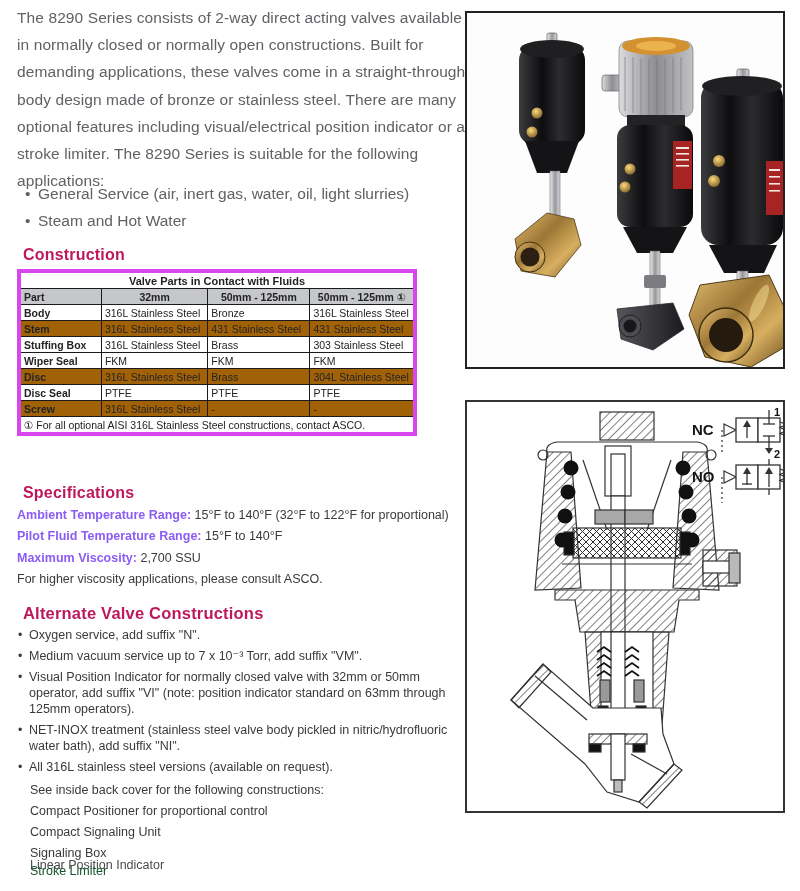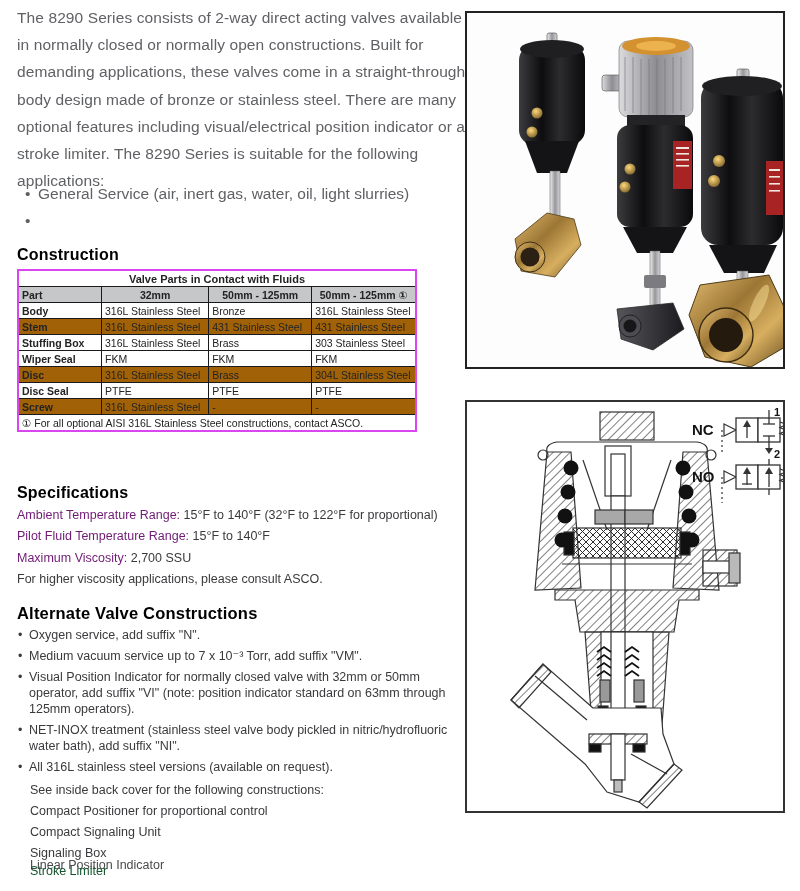--- a/index.html
+++ b/index.html
@@ -4,38 +4,38 @@
 <style>
   html,body{margin:0;padding:0;background:#fff;}
   .page{position:relative;width:800px;height:891px;background:#fff;overflow:hidden;
         font-family:"Liberation Sans","DejaVu Sans",sans-serif;padding-left:36px;}
   
   .intro{position:absolute;left:17px;top:4px;width:452px;font-size:15.5px;line-height:27.2px;
          color:#606165;letter-spacing:.1px;}
   .intro-bullets{position:absolute;left:25px;top:180px;width:440px;color:#606165;font-size:15.5px;}
   .intro-bullet{display:flex;line-height:27px;}
   .intro-bullet .dot{width:13px;color:#606165;}
-  h2.sec{position:absolute;left:17px;margin:0;color:#000000;font-weight:bold;letter-spacing:.2px;}
+  h2.sec{position:absolute;left:23px;margin:0;color:#be185d;font-weight:bold;letter-spacing:.2px;}
   #h-construction{top:246px;font-size:16px;}
   #h-specs{top:484px;font-size:16px;}
   #h-alt{top:604px;font-size:16.5px;}
   
   table.ctab{position:absolute;left:17px;top:269px;width:400px;border-collapse:collapse;
-             border:2px solid #d946ef;font-size:10.5px;color:#232325;}
+             border:4px solid #d946ef;font-size:10.5px;color:#232325;}
   table.ctab td,table.ctab th{border:1px solid #1a1a1c;padding:1px 3px;height:13px;white-space:nowrap;}
   table.ctab .title{font-weight:bold;text-align:center;font-size:11px;background:#fff;}
   table.ctab .hdr{background:#c6c7c9;font-weight:bold;}
   table.ctab th.part{text-align:left;width:87px;font-weight:bold;}
   table.ctab td.v{text-align:left;font-weight:400;}
   table.ctab tr.g{background:#a16207;}
   table.ctab .c1{width:104px;} table.ctab .c2{width:101px;} table.ctab .c3{width:98px;}
   table.ctab .foot{font-size:10.5px;font-weight:400;text-align:left;background:#fff;margin-left:24px;}
   
   .specs{position:absolute;left:17px;top:505px;width:450px;font-size:12.5px;line-height:21.4px;color:#3a3a3d;}
-  .specs b{color:#701a75;font-weight:normal;margin-top:21px;}
+  .specs b{color:#8b5cf6;font-weight:bold;margin-top:21px;}
   
   .alt-list{position:absolute;left:18px;top:627px;width:437px;font-size:12.5px;line-height:16px;color:#3a3a3d;}
   .alt-bullet{display:flex;margin-bottom:5px;}
   .alt-bullet .dot{width:11px;flex:none;}
   .alt-plain{position:absolute;left:30px;top:780px;width:430px;font-size:12.5px;line-height:21px;color:#3a3a3d;}
   .overlap-a{position:absolute;left:30px;top:858px;font-size:12.5px;color:#4a4a4d;}
   .overlap-b{position:absolute;left:30px;top:864px;font-size:12.5px;color:#14532d;}
   
   .photo-box{position:absolute;left:465px;top:11px;width:316px;height:354px;border:2px solid #222;background:#fff;}
   .diagram-box{position:absolute;left:465px;top:400px;width:316px;height:409px;border:2px solid #333;background:#fff;}
@@ -46,20 +46,21 @@
 <div class="page">
 
   <div class="intro">The 8290 Series consists of 2-way direct acting valves available in normally closed or normally open constructions. Built for demanding applications, these valves come in a straight-through body design made of bronze or stainless steel. There are many optional features including visual/electrical position indicator or a stroke limiter. The 8290 Series is suitable for the following applications:</div>
   <div class="intro-bullets">
     <div class="intro-bullet">
       <span class="dot">•</span>
       <span>General Service (air, inert gas, water, oil, light slurries)</span>
     </div>
     <div class="intro-bullet">
       <span class="dot">•</span>
+      <span>Steam and Hot Water</span>
     </div>
   </div>
 
   <h2 class="sec" id="h-construction">Construction</h2>
 
   <table class="ctab">
     <tbody>
         <tr>
       <td class="title" colspan="4">Valve Parts in Contact with Fluids</td>
     </tr>

